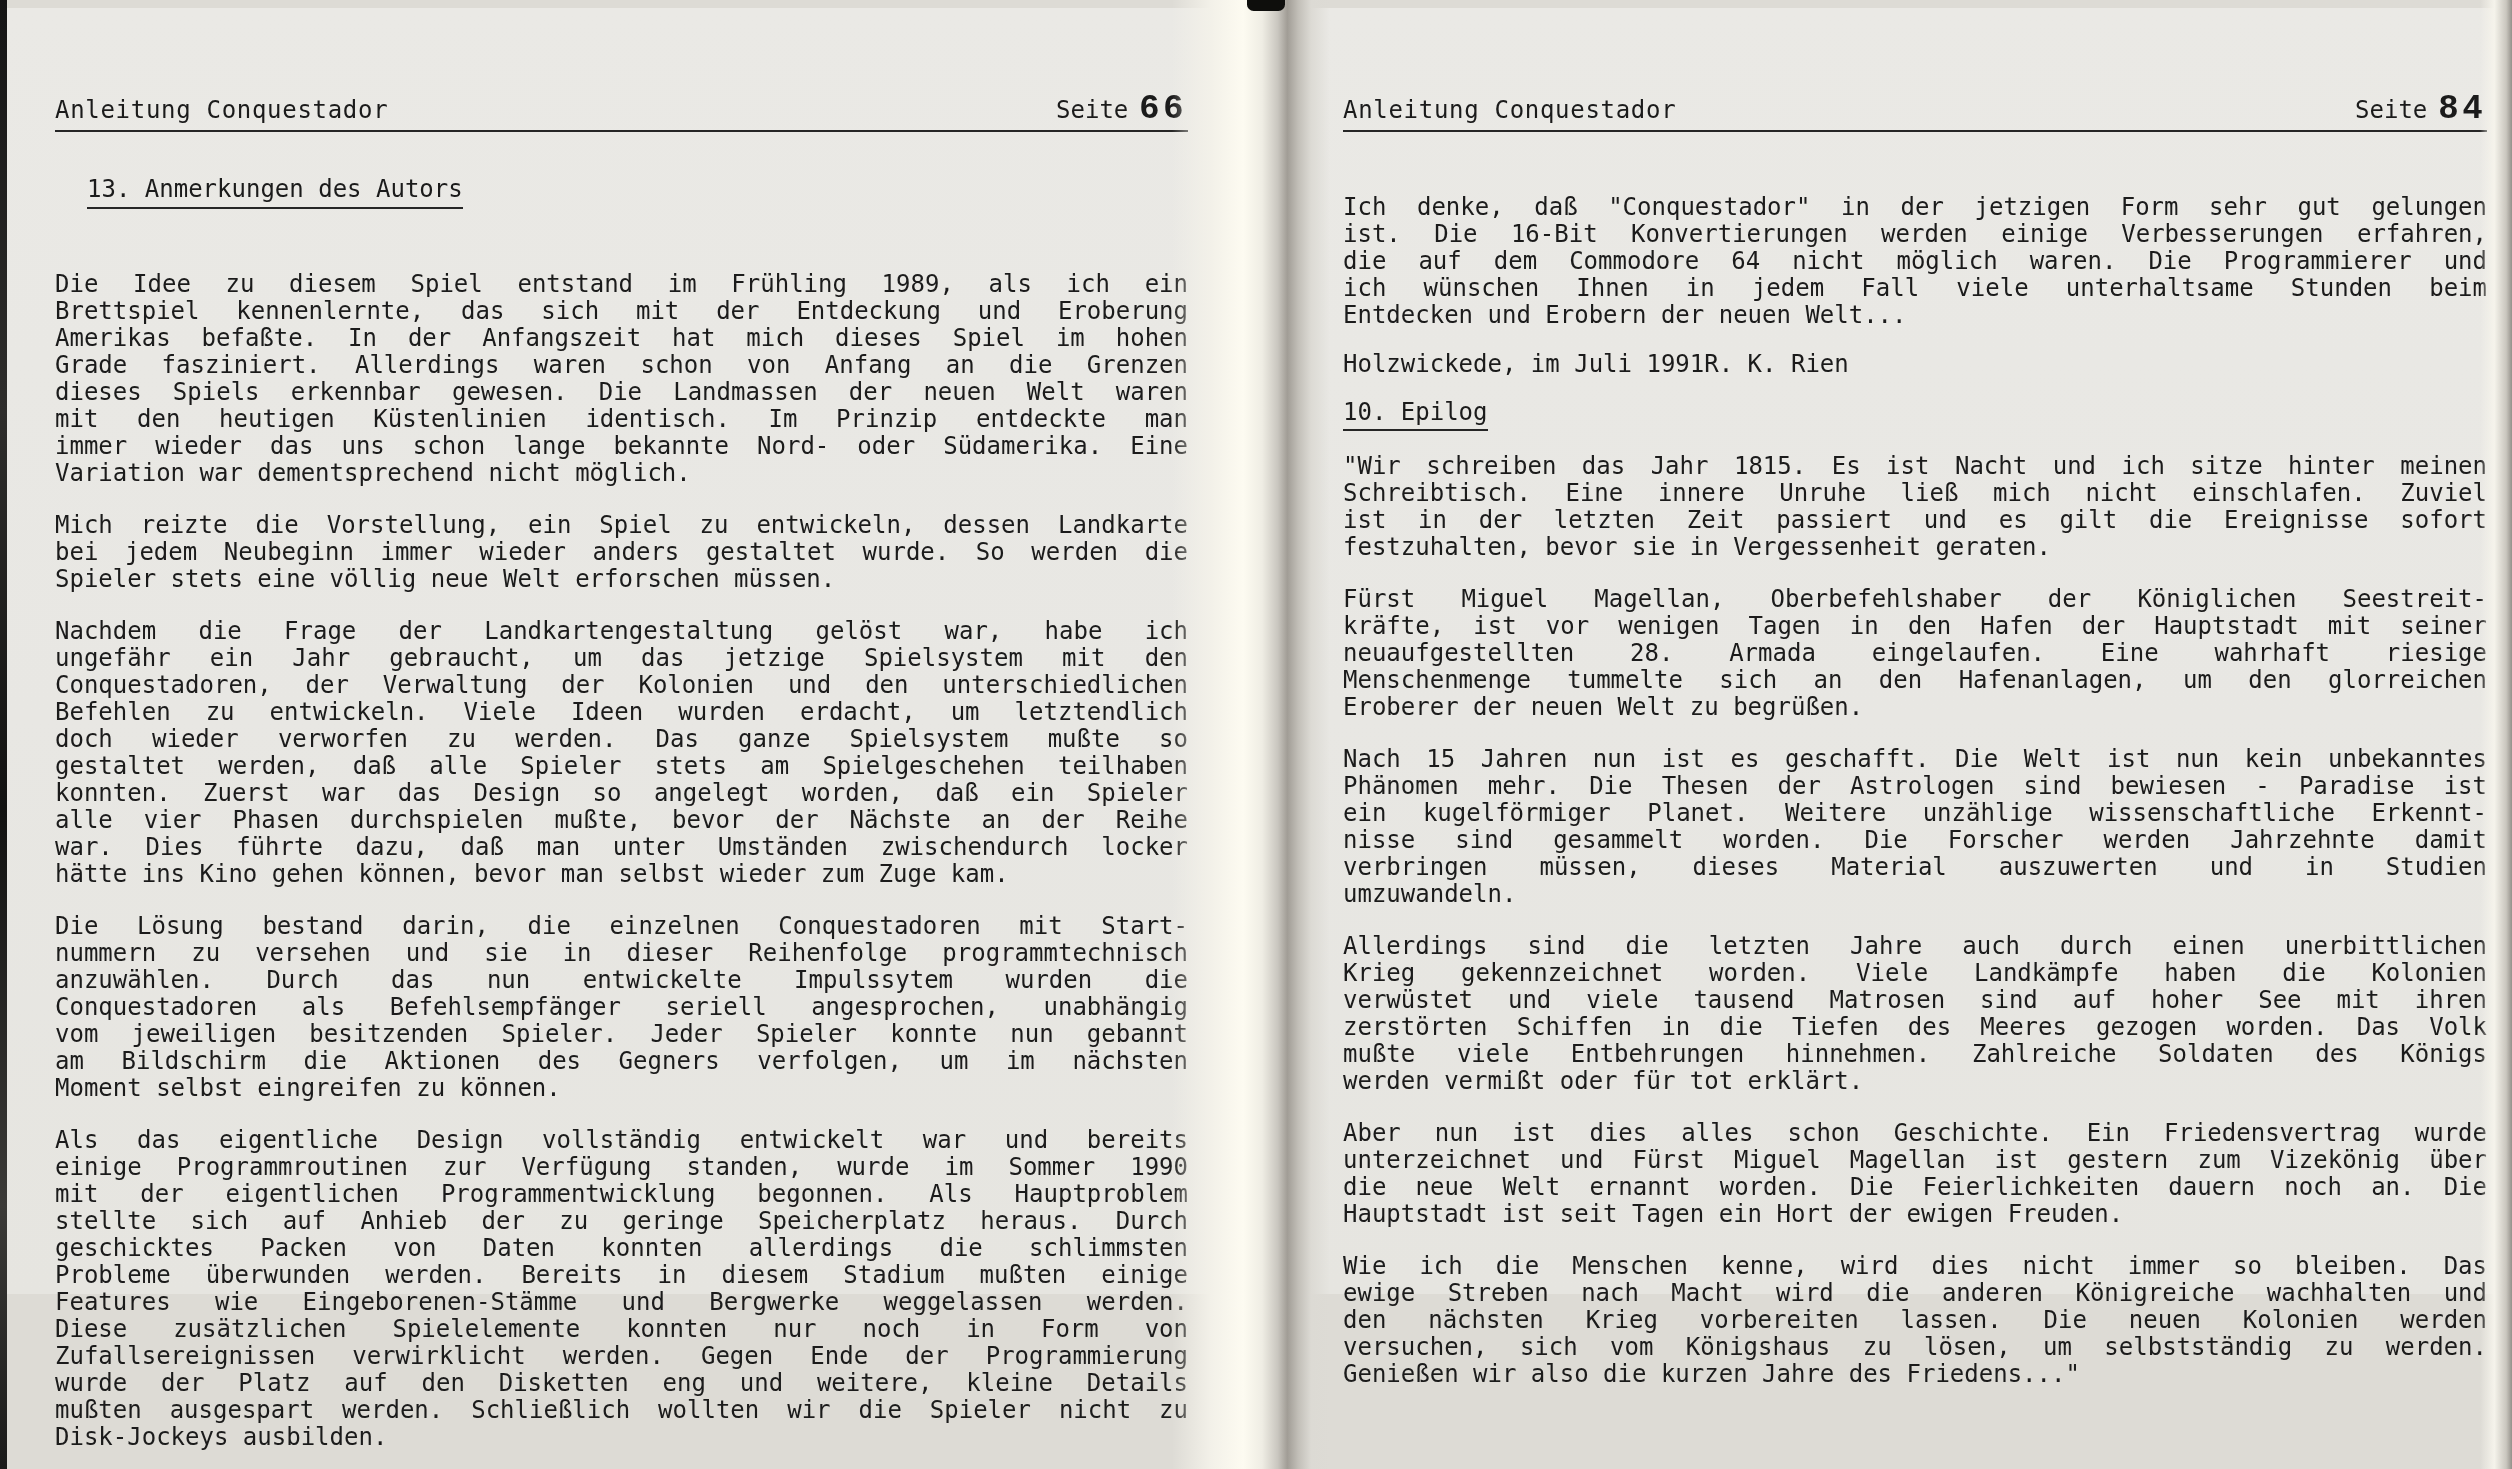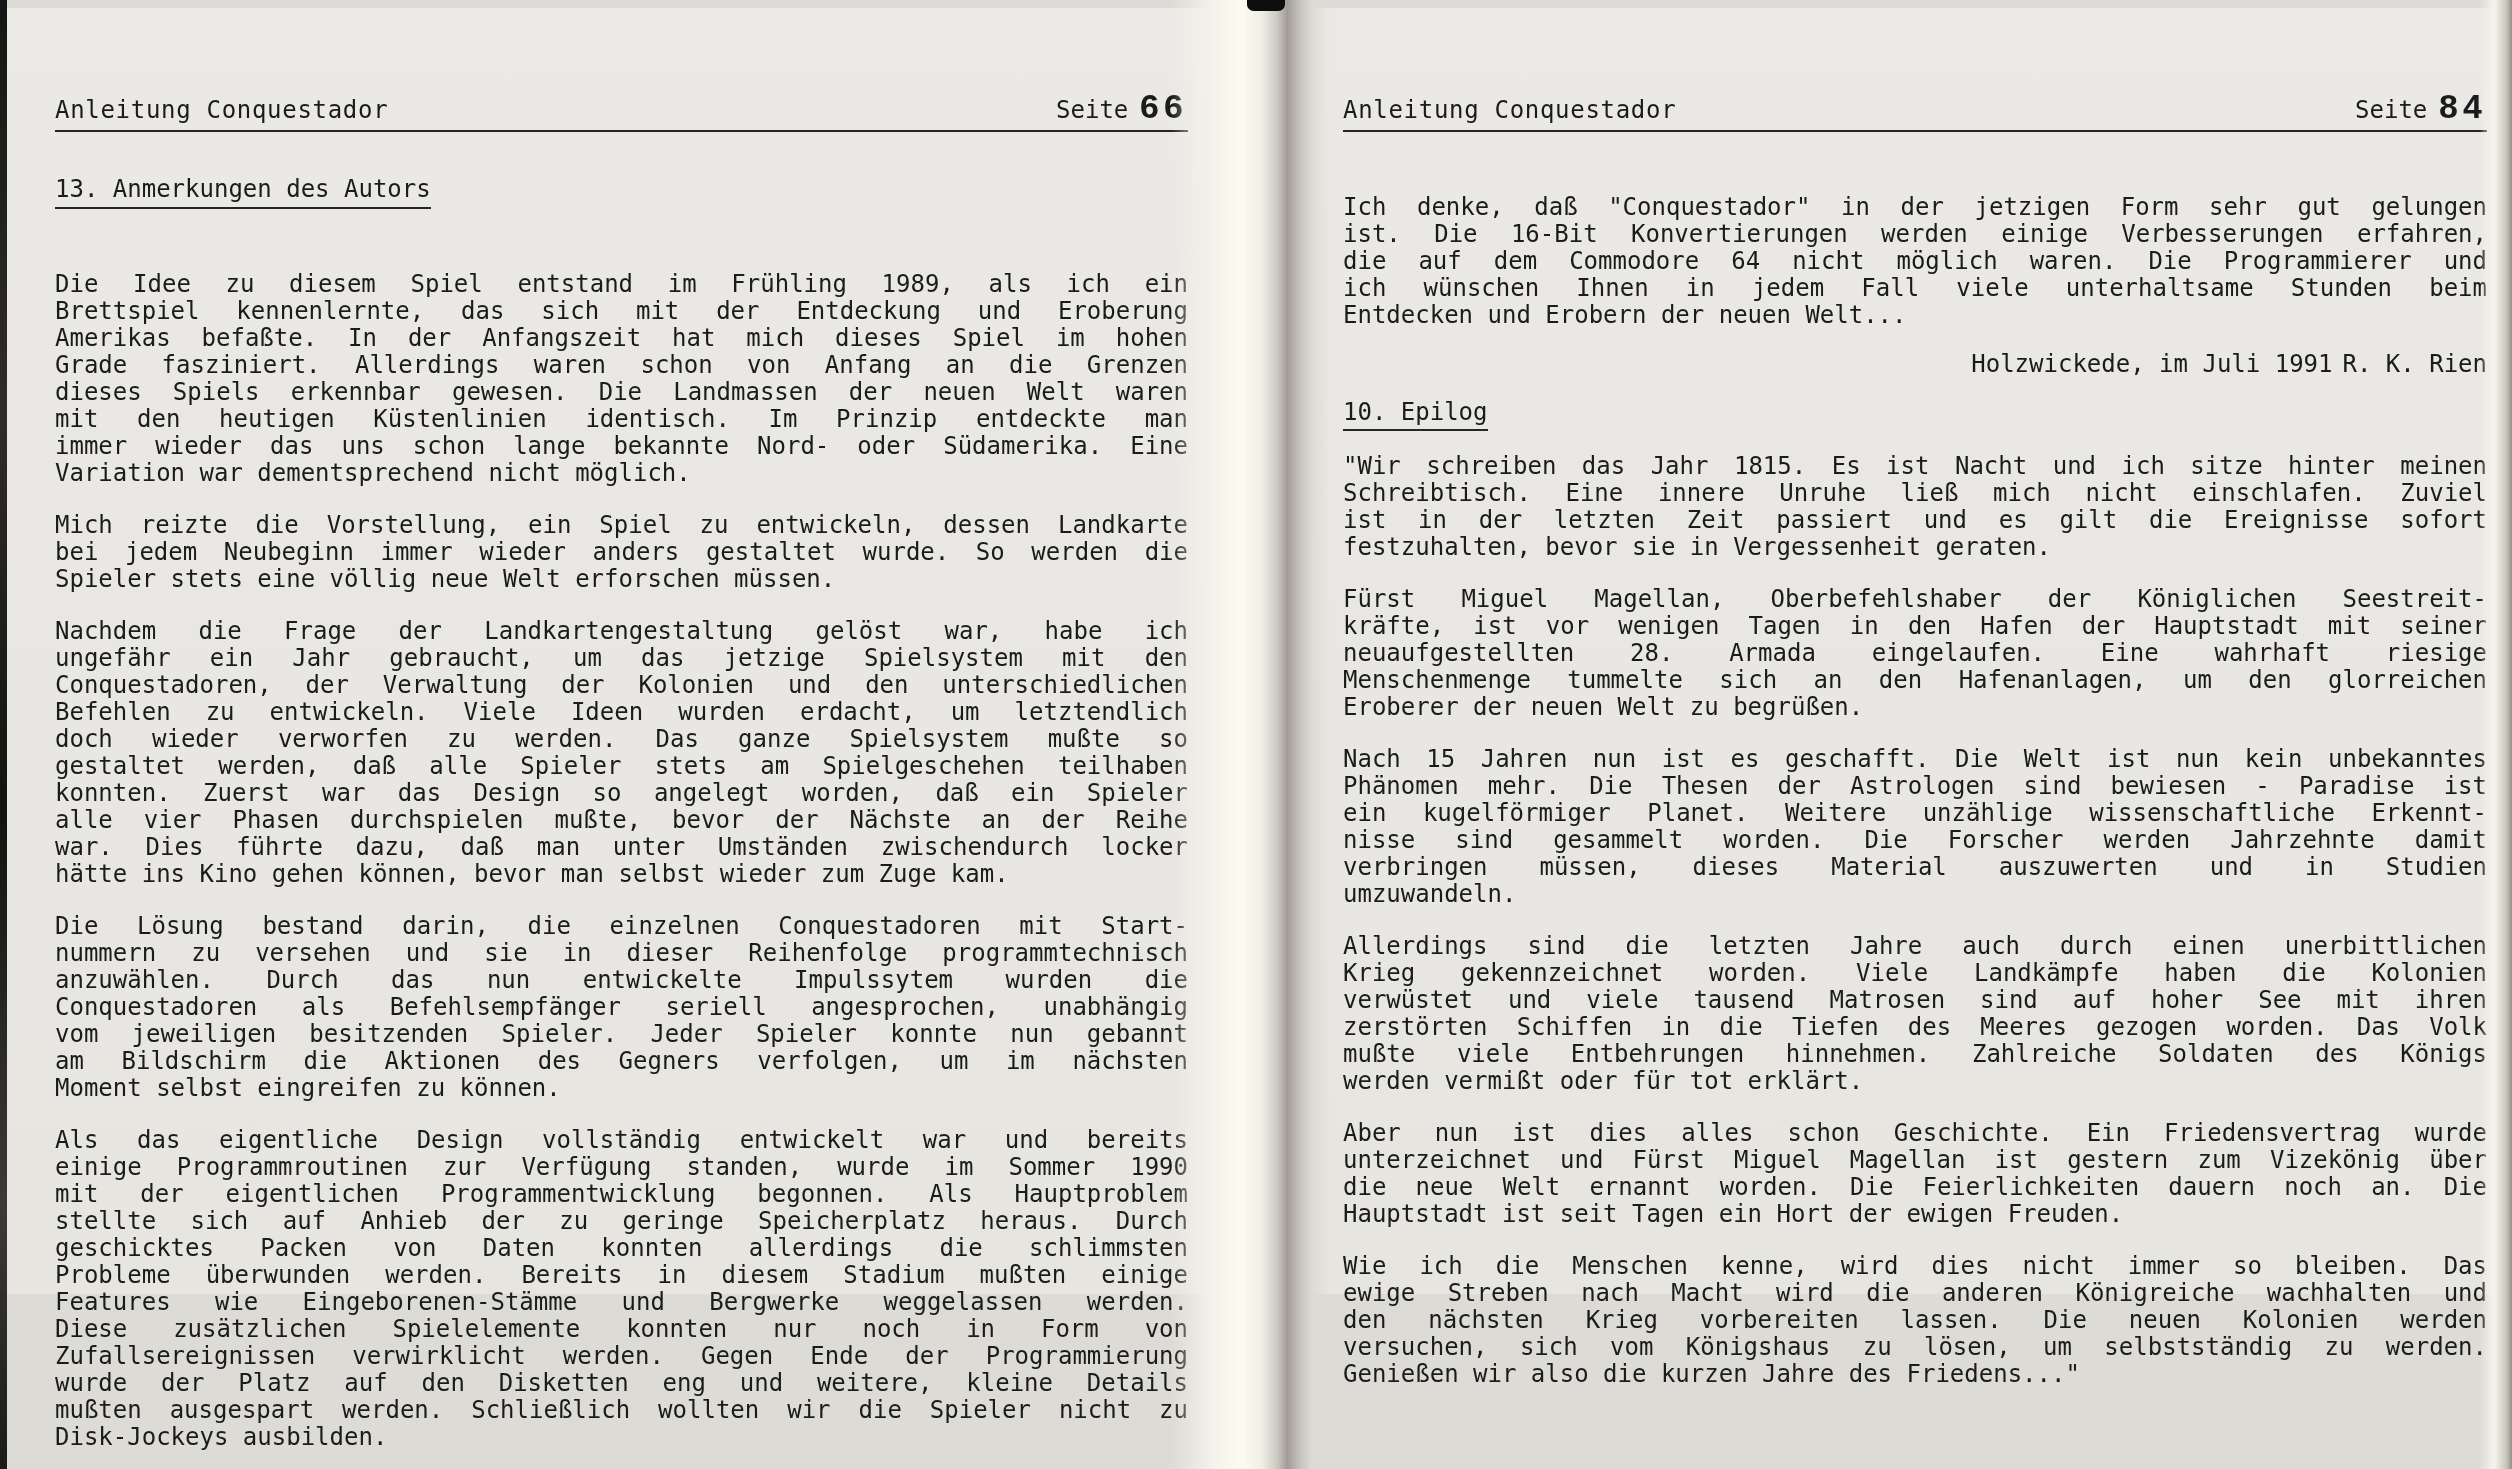--- a/index.html
+++ b/index.html
@@ -88,44 +88,43 @@
     line-height: 1;
   }
 
   .section-heading {
     display: inline-block;
     font-size: 24px;
     line-height: 27px;
     border-bottom: 2.2px solid #262626;
     padding-bottom: 3.7px;
   }
-  .heading-left  { margin-top: 44px; }
+  .heading-left  { margin-top: 44px; margin-left: 32px; }
   .heading-right { margin-top: 20.5px; }
 
   .para { margin-top: 25px; }
   .paragraphs-left  .para:first-child { margin-top: 62px; }
   .paragraphs-top   .para:first-child { margin-top: 62px; }
   .paragraphs-main  .para:first-child { margin-top: 22px; }
 
   .tline {
     font-size: 24px;
     line-height: 27px;
     text-align: justify;
     text-align-last: justify;
     white-space: normal;
   }
   .tline.last { text-align-last: left; }
 
   .dateline {
     display: flex;
-    justify-content: flex-end;
+    justify-content: flex-start;
     margin-top: 22px;
     font-size: 24px;
     line-height: 27px;
-    gap: 10px;
   }
   .signature {
     margin-top: 25px;
     font-size: 24px;
     line-height: 27px;
   }
 </style>
 </head>
 <body>
 

